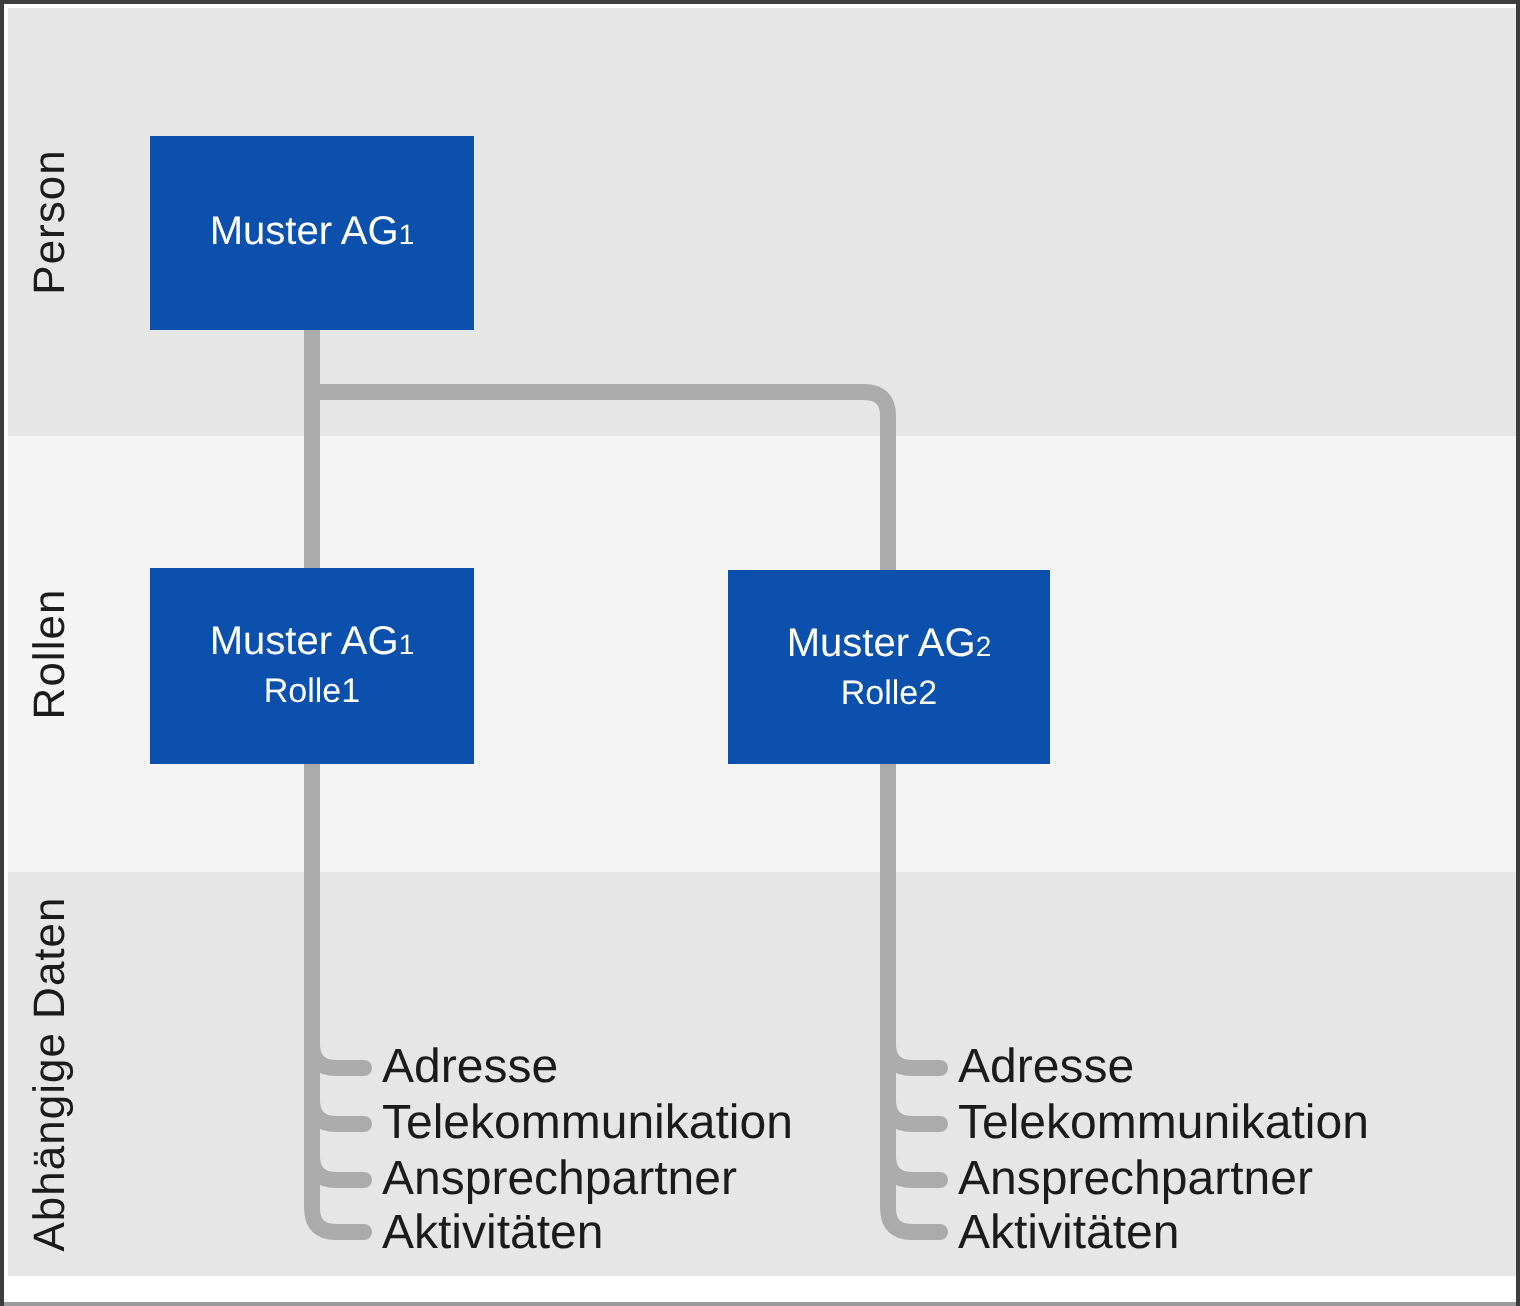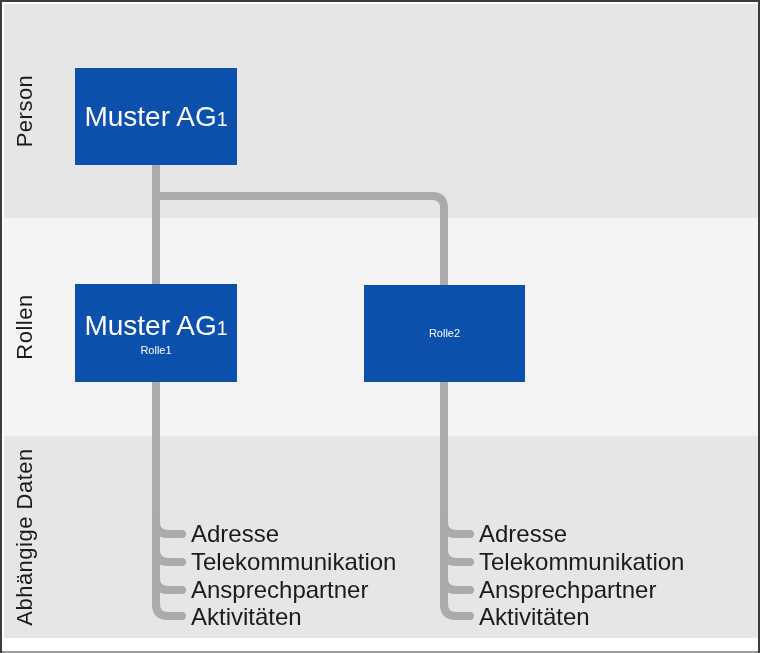--- a/index.html
+++ b/index.html
@@ -34,23 +34,23 @@
     letter-spacing:0.5px;
     white-space:nowrap;
   }
   svg.connectors{position:absolute;left:0;top:0;pointer-events:none;}
   svg.connectors path{fill:none;stroke:var(--connector);stroke-width:8;}
   .node{
     position:absolute;background:var(--node-fill);color:#fff;
     display:flex;flex-direction:column;align-items:center;justify-content:center;
     text-align:center;line-height:1.25;
   }
-  .node-title{font-size:28px;}
+  .node-title{font-size:20px;}
   .node-title .sub{font-size:0.7em;}
-  .node-subtitle{font-size:11px;margin-top:1px;}
+  .node-subtitle{font-size:17px;margin-top:1px;}
   .node-person{left:73px;top:66px;width:162px;height:97px;}
   .node-role1{left:73px;top:282px;width:162px;height:98px;}
   .node-role2{left:362px;top:283px;width:161px;height:97px;}
   .dep-label{
     position:absolute;font-size:24px;color:var(--text);
     transform:translateY(-50%);white-space:nowrap;
   }
 </style>
 </head>
 <body>
@@ -83,20 +83,21 @@
   <div class="node node-person">
     <div class="node-title"><span>Muster AG</span><span class="sub">1</span></div>
   </div>
 
   <div class="node node-role1">
     <div class="node-title"><span>Muster AG</span><span class="sub">1</span></div>
     <div class="node-subtitle">Rolle1</div>
   </div>
 
   <div class="node node-role2">
+    <div class="node-title"><span>Muster AG</span><span class="sub">2</span></div>
     <div class="node-subtitle">Rolle2</div>
   </div>
 
   <span class="dep-label" style="left:189px;top:532px;">Adresse</span>
   <span class="dep-label" style="left:189px;top:560px;">Telekommunikation</span>
   <span class="dep-label" style="left:189px;top:588px;">Ansprechpartner</span>
   <span class="dep-label" style="left:189px;top:615px;">Aktivitäten</span>
 
   <span class="dep-label" style="left:477px;top:532px;">Adresse</span>
   <span class="dep-label" style="left:477px;top:560px;">Telekommunikation</span>

